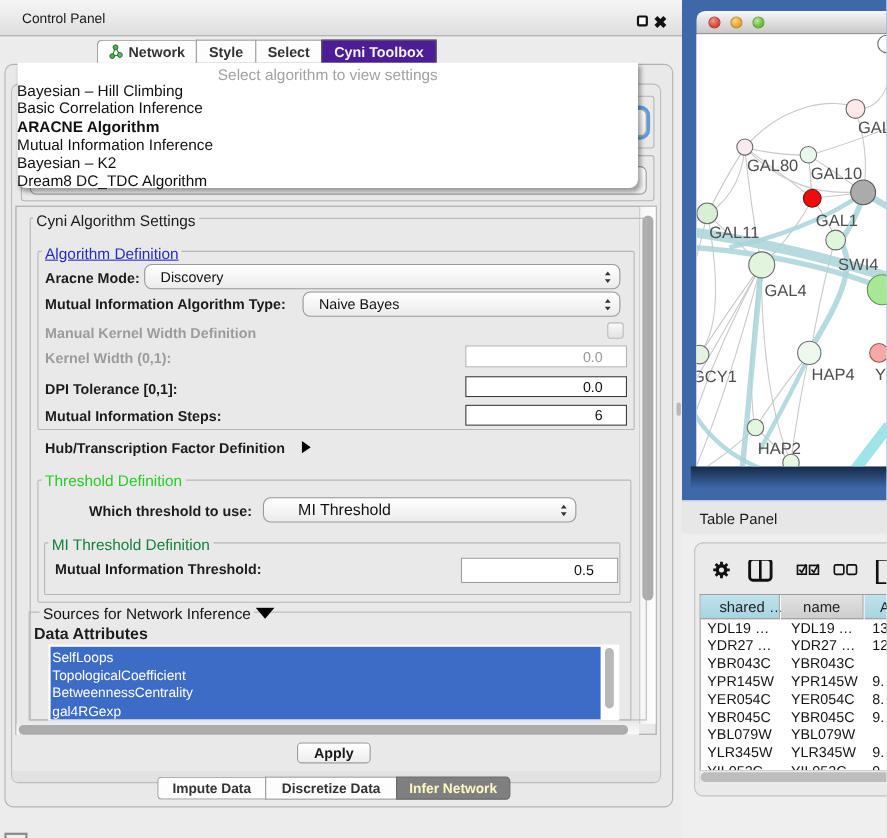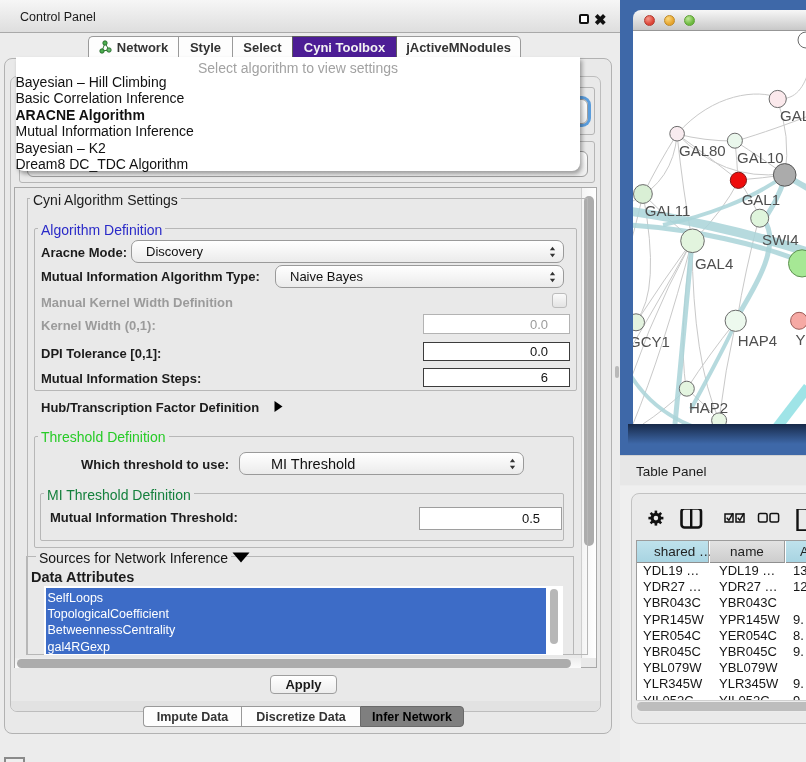--- a/index.html
+++ b/index.html
@@ -37,41 +37,40 @@
       <line x1="6" y1="3" x2="10" y2="10" stroke="#2e7d32" stroke-width="1"></line>
       <line x1="3" y1="11" x2="10" y2="10" stroke="#2e7d32" stroke-width="1"></line>
       <circle cx="6" cy="3" r="2.2" fill="#4caf50" stroke="#1b5e20" stroke-width="0.8"></circle>
       <circle cx="3" cy="11" r="2.2" fill="#4caf50" stroke="#1b5e20" stroke-width="0.8"></circle>
       <circle cx="10" cy="10" r="2.2" fill="#66bb6a" stroke="#1b5e20" stroke-width="0.8"></circle>
     </svg>
     Network</div>
   <div style="background:#fdfdfd;border:1px solid #9a9a9a;border-right:none;height:22px;width:54px;display:flex;align-items:center;justify-content:center;">Style</div>
   <div style="background:#fdfdfd;border:1px solid #9a9a9a;border-right:none;height:22px;width:60px;display:flex;align-items:center;justify-content:center;">Select</div>
   <div style="background:#4c1d95;border:1px solid #5e5e5e;height:22px;width:105px;display:flex;align-items:center;justify-content:center;color:#f2f2f2;">Cyni Toolbox</div>
-  <div style="background:#fdfdfd;border:1px solid #9a9a9a;border-left:none;border-radius:0 5px 0 0;height:22px;width:124px;display:flex;align-items:center;justify-content:center;">jActiveMNodules</div>
 </div>
 
 <div class="abs" style="left:19px;top:87px;width:576px;height:48px;border:1px solid #b5b5b5;border-radius:3px;"></div>
 <div class="abs" style="left:27px;top:99px;width:561px;height:25px;background:linear-gradient(#ffffff,#ededed);border:1px solid #9e9e9e;border-radius:6px;box-shadow:0 0 0 3px #5b9ddc;"></div>
 <div class="abs" style="left:19px;top:141px;width:576px;height:42px;border:1px solid #b5b5b5;border-radius:3px;"></div>
 <div class="abs" style="left:27px;top:151px;width:561px;height:26px;background:linear-gradient(#ffffff,#ededed);border:1px solid #9e9e9e;border-radius:6px;"></div>
 
 <div class="abs" style="left:14px;top:187px;width:583px;height:481px;border:1px solid #a8a8a8;background:#e9e9e9;"></div>
 
 <div class="abs" style="left:581px;top:188px;width:15px;height:470px;background:linear-gradient(90deg,#f4f4f4,#ffffff);border-left:1px solid #cfcfcf;"></div>
 <div class="abs" style="left:583.5px;top:196px;width:10px;height:350px;background:#acacac;border-radius:5px;"></div>
 
 <div class="abs" style="left:15px;top:658px;width:566px;height:10px;background:linear-gradient(#ededed,#fbfbfb);"></div>
 <div class="abs" style="left:17px;top:659px;width:554px;height:8.5px;background:#acacac;border-radius:4.5px;"></div>
 
 <div class="gbox" style="left:27px;top:198px;width:561px;height:457px;border-radius:0;"></div>
 <div class="gtitle" style="left:30px;top:191.5px;color:#1c1c1c;">Cyni Algorithm Settings</div>
 
 <div class="gbox" style="left:34px;top:228px;width:543px;height:163px;"></div>
-<div class="gtitle" style="left:38px;top:221.5px;color:#2a2ac8;">Algorithm Definition</div>
+<div class="gtitle" style="left:38px;top:221.5px;color:#2a2ac8;text-decoration:underline;">Algorithm Definition</div>
 
 <div class="lbl" style="left:41px;top:245px;">Aracne Mode:</div>
 <div class="combo" style="left:131px;top:240px;width:433px;height:23px;">Discovery<svg class="arr" width="8" height="14" viewBox="0 0 8 14">
       <path d="M4 1 L7 5 L1 5 Z" fill="#333"></path>
       <path d="M4 13 L7 9 L1 9 Z" fill="#333"></path>
     </svg></div>
 
 <div class="lbl" style="left:41px;top:269px;">Mutual Information Algorithm Type:</div>
 <div class="combo" style="left:275px;top:265px;width:289px;height:23px;">Naive Bayes<svg class="arr" width="8" height="14" viewBox="0 0 8 14">
       <path d="M4 1 L7 5 L1 5 Z" fill="#333"></path>
@@ -121,21 +120,21 @@
 <div class="abs" style="left:45.5px;top:588px;width:500px;height:65.5px;background:#3d6cc7;"></div>
 <div class="abs" style="left:47.5px;top:589.5px;font-size:12.5px;color:#fff;line-height:16.4px;">SelfLoops<br>TopologicalCoefficient<br>BetweennessCentrality<br>gal4RGexp</div>
 <div class="abs" style="left:549.5px;top:589px;width:8.5px;height:55px;background:#b7b7b7;border-radius:4.5px;"></div>
 
 <div class="abs" style="left:11px;top:701px;width:589px;height:10px;background:#e2e2e2;border-radius:0 0 6px 6px;"></div>
 <div class="abs" style="left:270px;top:675px;width:67px;height:19px;background:linear-gradient(#ffffff,#ededed);border:1px solid #9e9e9e;border-radius:4px;display:flex;align-items:center;justify-content:center;font-size:13px;font-weight:bold;color:#1a1a1a;">Apply</div>
 
 <div class="abs" style="left:143px;top:706px;height:21px;display:flex;font-size:12.5px;font-weight:bold;color:#333;">
   <div style="background:#fdfdfd;border:1px solid #999;border-right:none;border-radius:4px 0 0 4px;width:98px;display:flex;align-items:center;justify-content:center;">Impute Data</div>
   <div style="background:#fdfdfd;border:1px solid #999;border-right:none;width:119px;display:flex;align-items:center;justify-content:center;">Discretize Data</div>
-  <div style="background:#7f7f7f;border:1px solid #6a6a6a;border-radius:0 4px 4px 0;width:104px;display:flex;align-items:center;justify-content:center;color:#000000;">Infer Network</div>
+  <div style="background:#7f7f7f;border:1px solid #6a6a6a;border-radius:0 4px 4px 0;width:104px;display:flex;align-items:center;justify-content:center;color:#fef9c3;">Infer Network</div>
 </div>
 
 <div class="abs" style="left:4px;top:757px;width:21px;height:10px;background:#efefef;border:2px solid #8a8a8a;"></div>
 
 <div class="abs" style="left:16px;top:57px;width:564px;height:114px;background:#fff;border-radius:0 0 8px 8px;box-shadow:2px 3px 4px rgba(0,0,0,0.35);z-index:50;"></div>
 <div class="abs" style="left:16px;top:60px;width:564px;text-align:center;font-size:14px;color:#a2a2a2;z-index:51;">Select algorithm to view settings</div>
 <div class="abs" style="left:15.5px;top:74px;font-size:14px;color:#111;line-height:16.4px;z-index:51;">Bayesian – Hill Climbing<br>Basic Correlation Inference<br><b>ARACNE Algorithm</b><br>Mutual Information Inference<br>Bayesian – K2<br>Dream8 DC_TDC Algorithm</div>
 
 <div class="abs" style="left:628px;top:424px;width:178px;height:20px;background:linear-gradient(rgba(13,25,48,0.8),rgba(62,104,168,0));"></div>
 <div class="abs" style="left:633px;top:10px;width:173px;height:21px;background:linear-gradient(#f7f7f7,#c8c8c8);border-radius:8px 0 0 0;border-bottom:1px solid #979797;">

